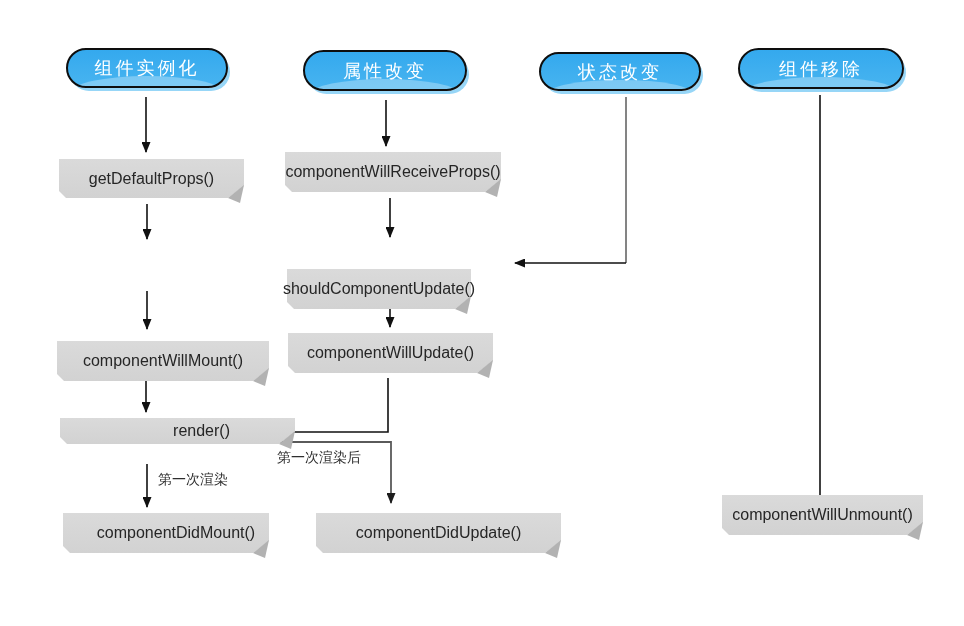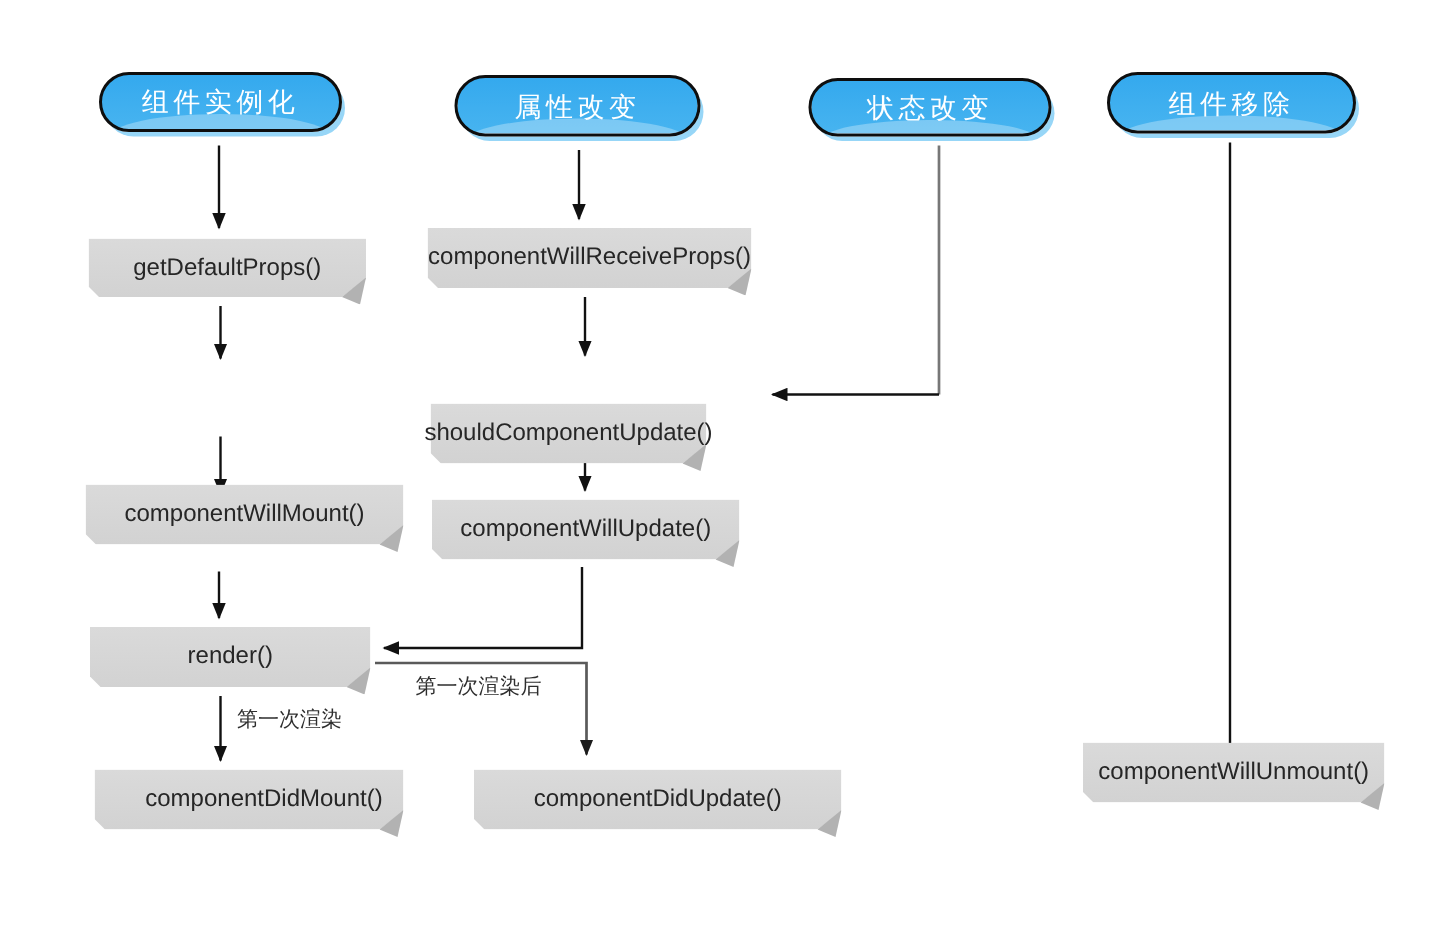--- a/index.html
+++ b/index.html
@@ -42,22 +42,22 @@
   .edge-label { position:absolute; font-size:14px; color:#2e2e2e; white-space:nowrap; }
 
   
   #p-inst   { left:66px;  top:48px; width:162px; height:40px; }
   #p-props  { left:303px; top:50px; width:164px; height:41px; }
   #p-state  { left:539px; top:52px; width:162px; height:39px; }
   #p-remove { left:738px; top:48px; width:166px; height:41px;text-align:center; }
 
   #m-gdp { left:59px;  top:159px; width:185px; height:39px; }
   #m-gis { left:59px;  top:245px; width:187px; height:40px; }
-  #m-cwm { left:57px;  top:323px; width:212px; height:40px;text-align:center; }
-  #m-ren { left:60px;  top:418px; width:187px; height:40px; }
+  #m-cwm { left:57px;  top:341px; width:212px; height:40px;text-align:center; }
+  #m-ren { left:60px;  top:418px; width:187px; height:26px;padding-left:48px; }
   #m-cdm { left:63px;  top:513px; width:186px; height:40px;padding-left:20px; }
   #m-cwrp { left:285px; top:152px; width:216px; height:40px; }
   #m-scu  { left:287px; top:243px; width:184px; height:40px;margin-top:26px; }
   #m-cwu  { left:288px; top:333px; width:205px; height:40px; }
   #m-cdu  { left:316px; top:513px; width:245px; height:40px; }
   #m-cwun { left:722px; top:495px; width:201px; height:40px; }
 
   #lbl-first  { left:158px; top:471px; }
   #lbl-after  { left:277px; top:449px; }
 </style>

